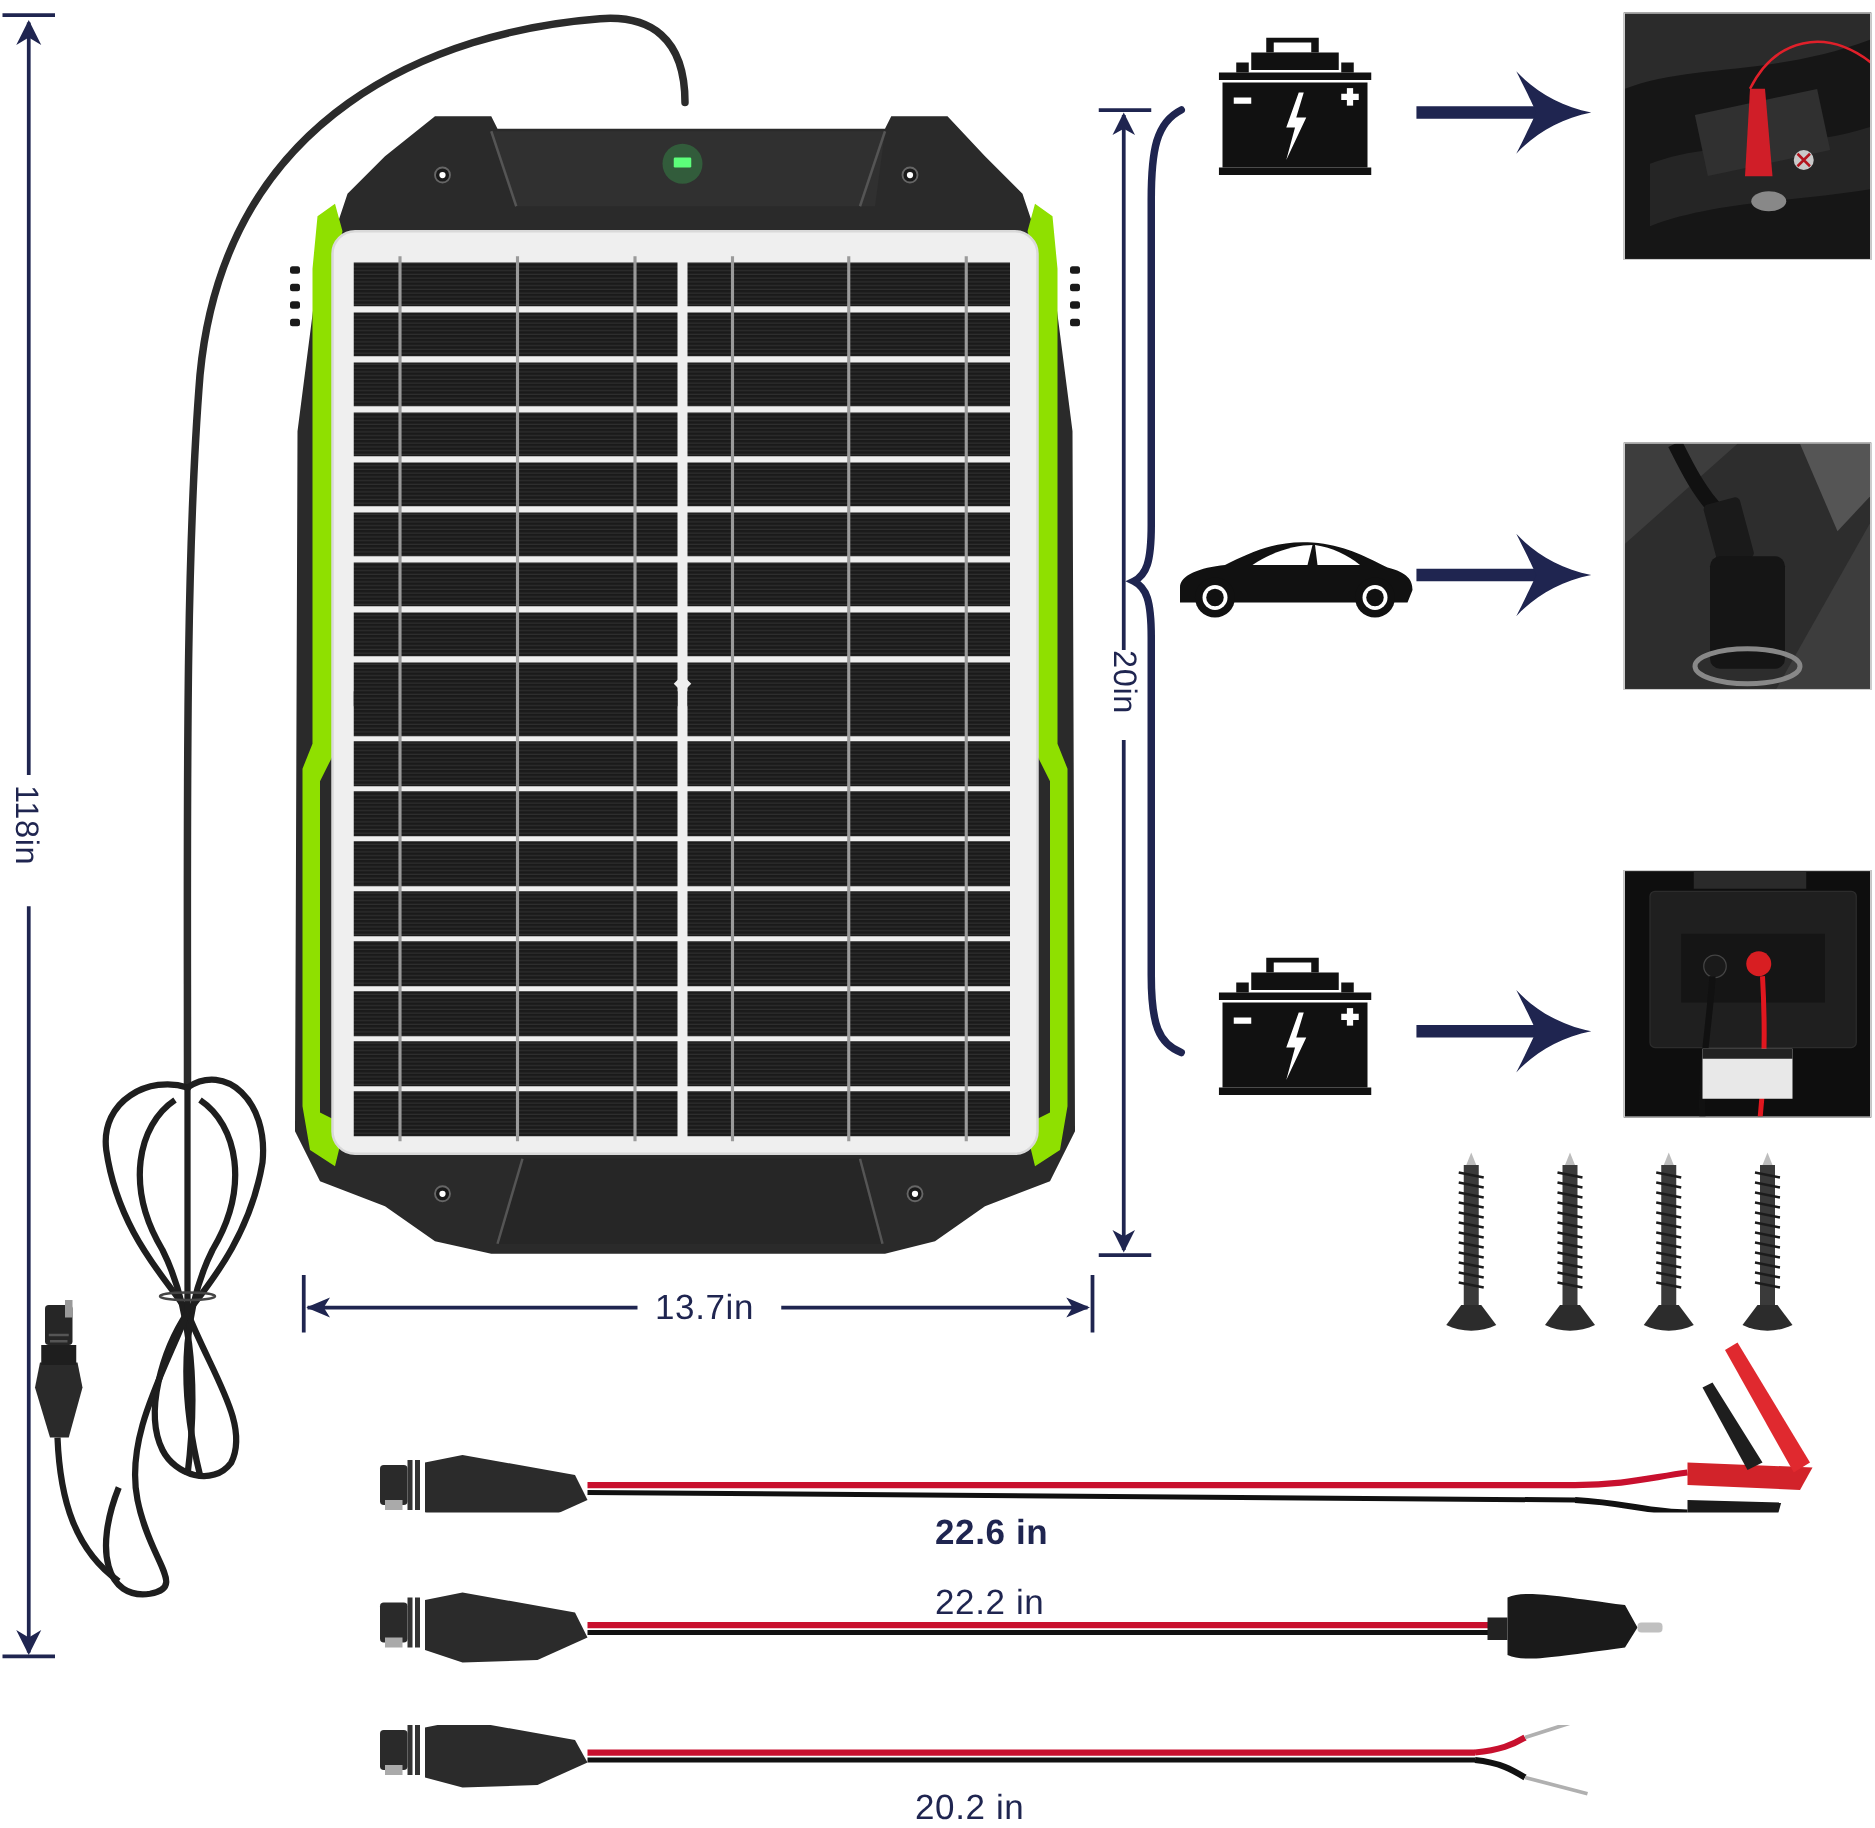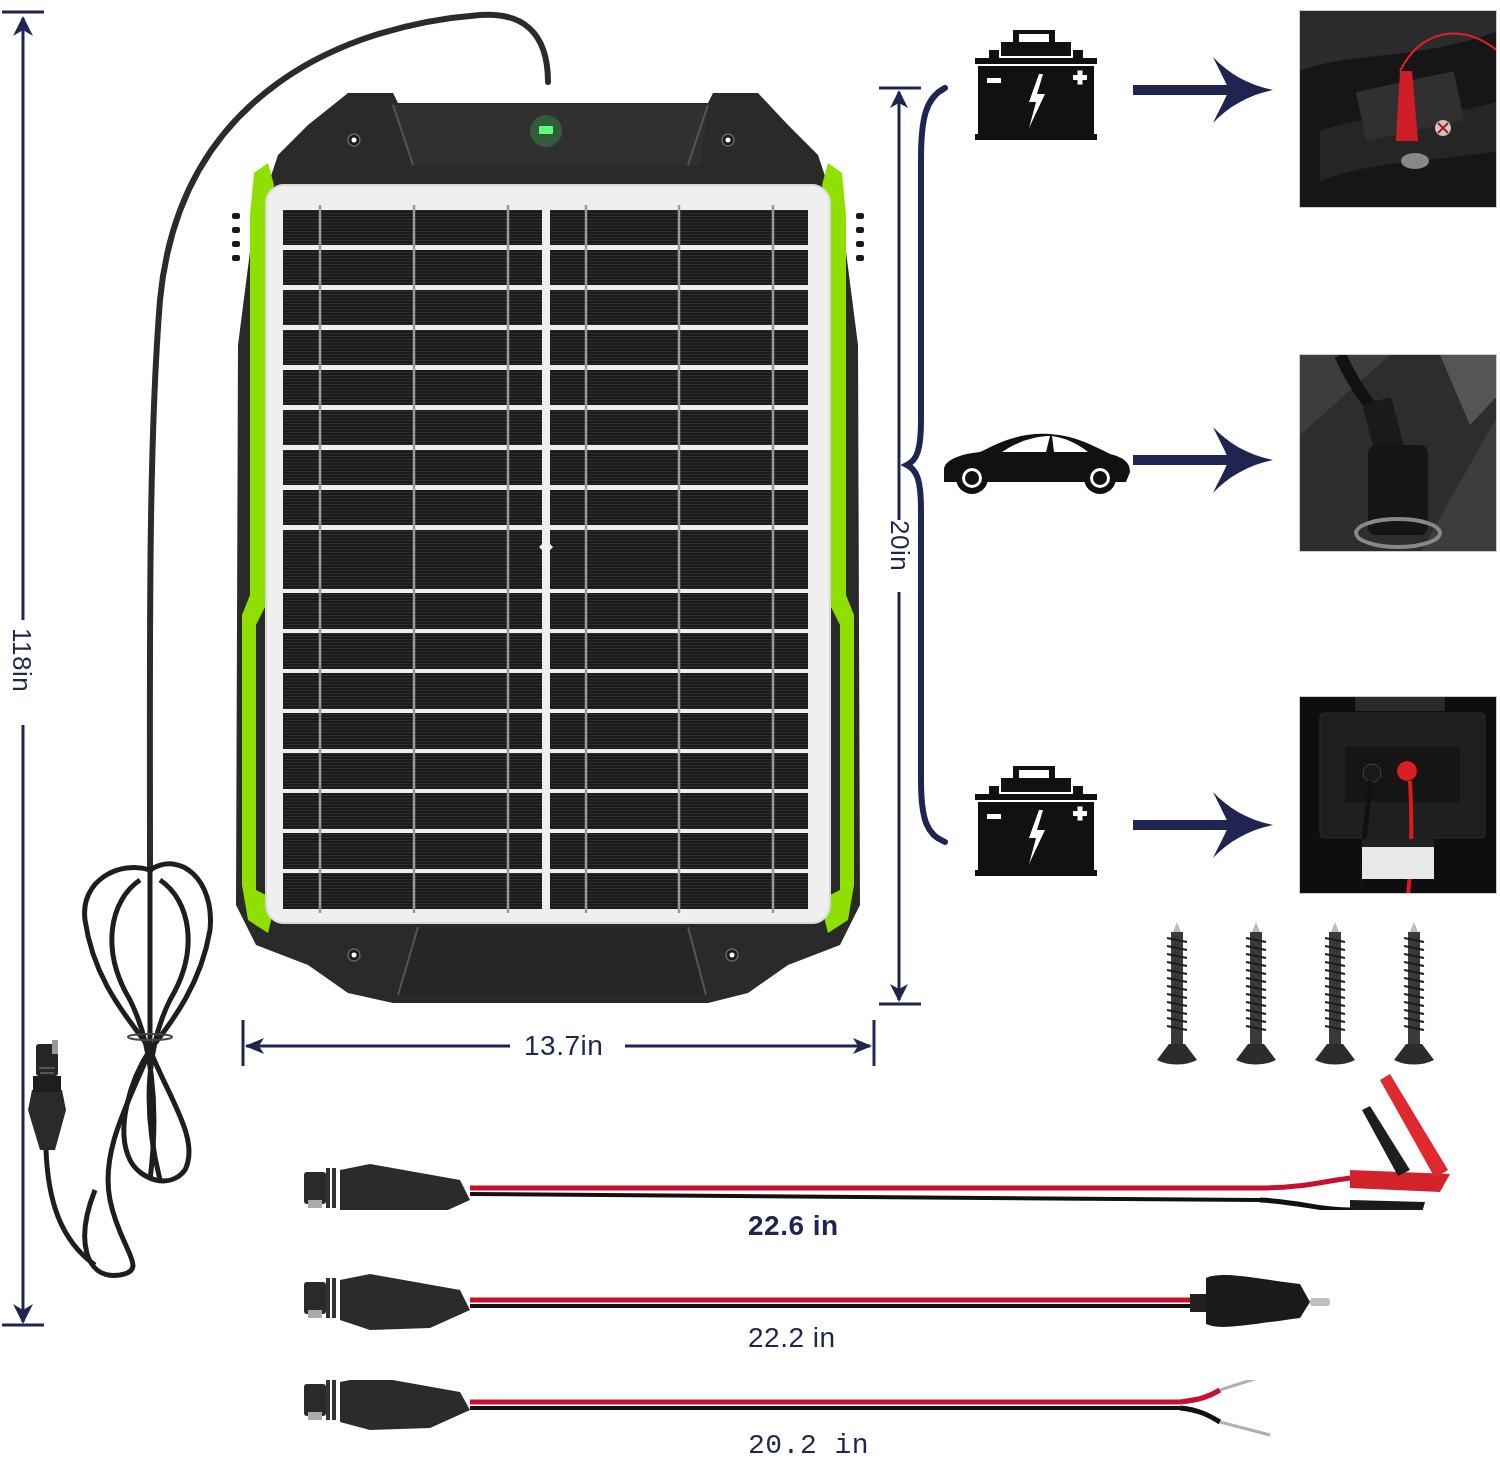--- a/index.html
+++ b/index.html
@@ -334,28 +334,28 @@
   <rect x="32" y="8" width="4" height="40" fill="#333"></rect>
   <path d="M40,10 L70,4 L160,20 L170,40 L130,58 L70,60 L40,50 Z" fill="#2b2b2b"></path>
   <line x1="170" y1="30" x2="900" y2="30" stroke="#c8102e" stroke-width="5"></line>
   <line x1="170" y1="36" x2="900" y2="36" stroke="#111" stroke-width="4"></line>
   <g>
     <rect x="890" y="24" width="16" height="18" fill="#222"></rect>
     <path d="M906,8 C920,2 940,6 1000,14 L1010,32 L1000,48 C940,56 920,60 906,54 Z" fill="#1a1a1a"></path>
     <rect x="1010" y="28" width="20" height="8" rx="3" fill="#c0c0c0"></rect>
   </g>
 </svg>
-<div class="abs dim-text" style="left:748px;top:1322px;">22.2 in</div>
+<div class="abs dim-text" style="left:748px;top:1266px;">22.2 in</div>
 
 <svg class="abs" style="left:300px;top:1380px;" width="1000" height="60">
   <rect x="4" y="4" width="22" height="32" rx="3" fill="#2a2a2a"></rect>
   <rect x="8" y="32" width="14" height="8" fill="#aaa"></rect>
   <rect x="26" y="0" width="4" height="40" fill="#333"></rect>
   <rect x="32" y="0" width="4" height="40" fill="#333"></rect>
   <path d="M40,2 L70,-4 L160,12 L170,30 L130,48 L70,50 L40,42 Z" fill="#2b2b2b"></path>
   <line x1="170" y1="22" x2="880" y2="22" stroke="#c8102e" stroke-width="5"></line>
   <line x1="170" y1="28" x2="880" y2="28" stroke="#111" stroke-width="4"></line>
   <path d="M880,22 C900,20 910,16 920,10" stroke="#c8102e" stroke-width="5" fill="none"></path>
   <path d="M880,28 C900,30 910,36 920,42" stroke="#111" stroke-width="5" fill="none"></path>
   <line x1="920" y1="10" x2="970" y2="-6" stroke="#b0b0b0" stroke-width="3"></line>
   <line x1="920" y1="42" x2="970" y2="55" stroke="#b0b0b0" stroke-width="3"></line>
 </svg>
-<div class="abs dim-text" style="left:748px;top:1430px;font-family:Liberation Mono, monospace;">20.2 in</div>
+<div class="abs dim-text" style="left:732px;top:1430px;">20.2 in</div>
 
 </body></html>

